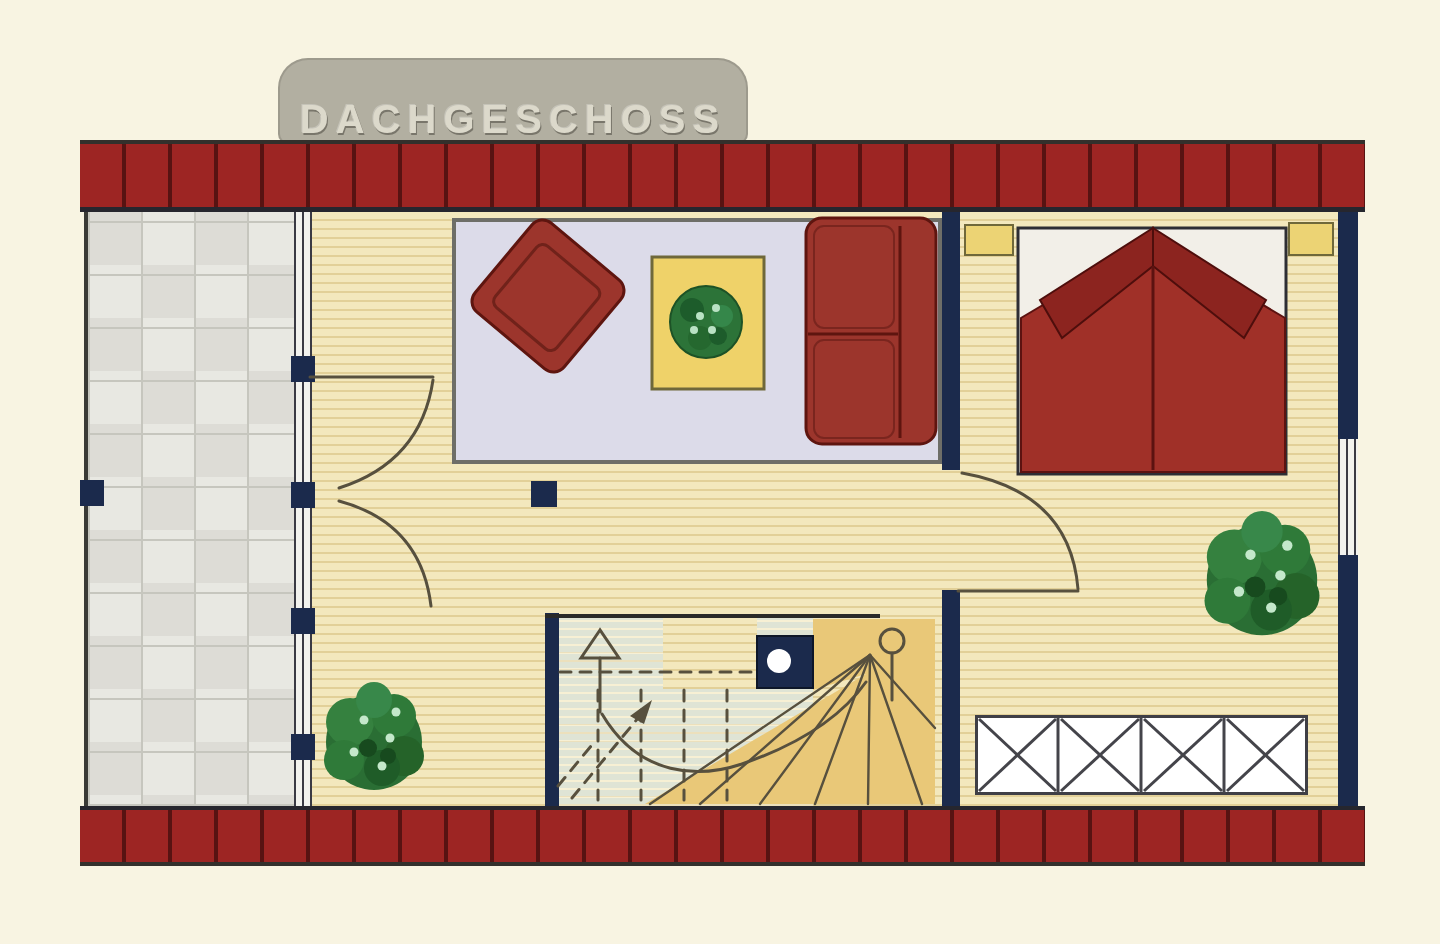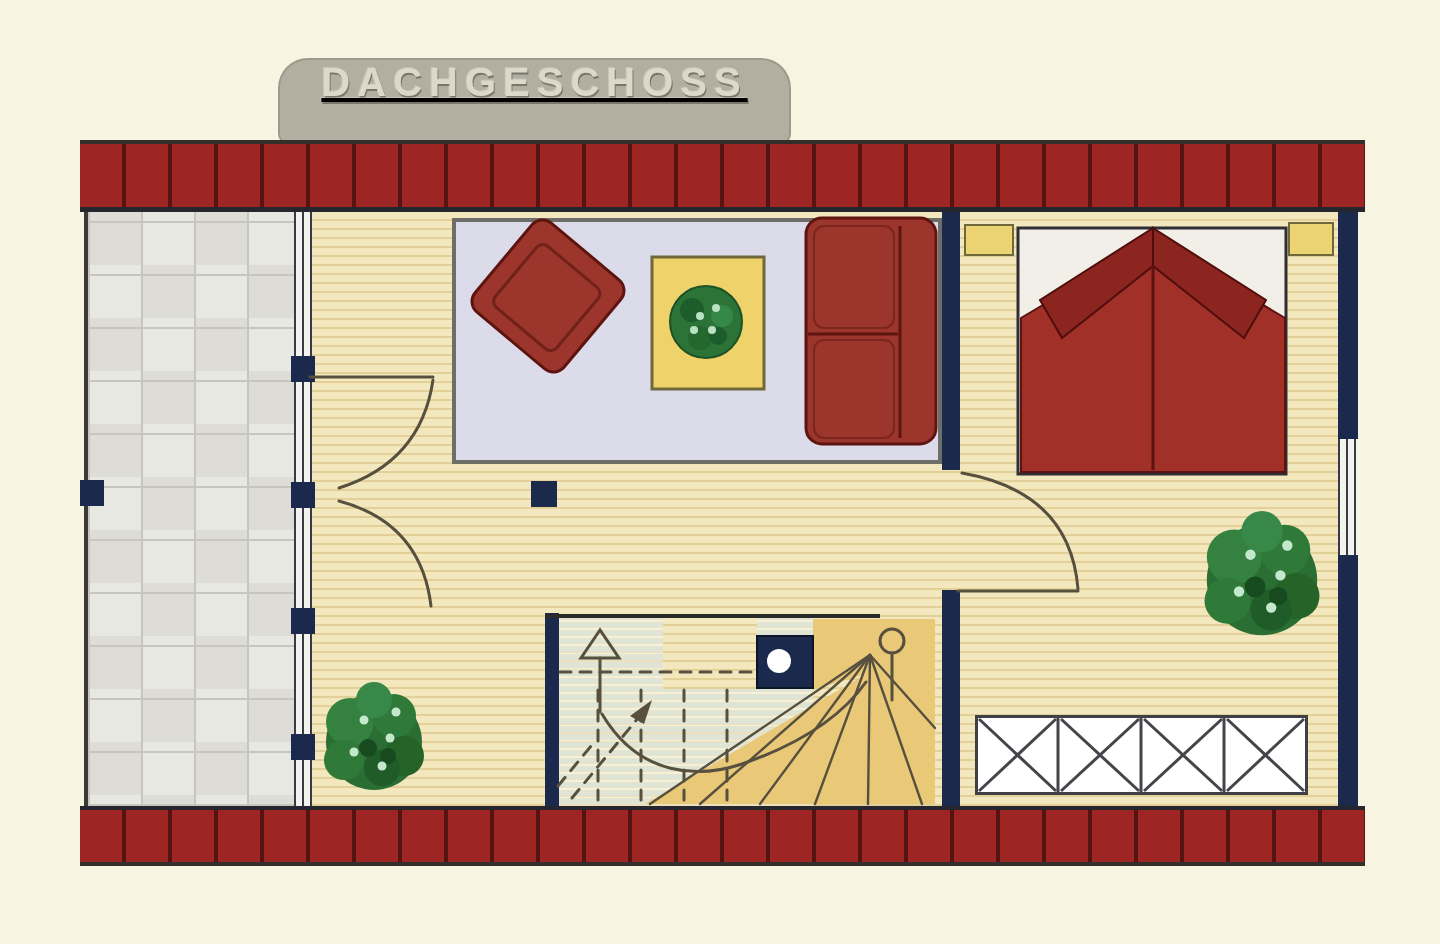--- a/index.html
+++ b/index.html
@@ -6,27 +6,26 @@
   body{
     width:1440px;height:944px;
     background:var(--c-page-bg,#f8f4e2);
     font-family:"Liberation Sans",sans-serif;
     position:relative;overflow:hidden;
   }
   .abs{position:absolute;box-sizing:border-box;}
 
   
   .title-tab{
-    left:278px;top:58px;width:513px;height:86px;
+    left:278px;top:58px;width:470px;height:86px;
     background:var(--c-tab-bg);
     border-radius:30px 30px 10px 10px;
     border:2px solid rgba(140,137,125,.55);
-    display:flex;align-items:flex-start;justify-content:center;
+    display:flex;align-items:flex-end;justify-content:center;
     z-index:1;
-    text-decoration:underline;
   }
   .title-tab span{
     font-size:40px;font-weight:bold;letter-spacing:7px;
     color:var(--c-tab-text);
     text-shadow:1px 2px 0 rgba(90,88,78,.65),-1px -1px 0 rgba(255,255,255,.25);
   }
 
   
   .band{
     left:80px;width:1285px;

